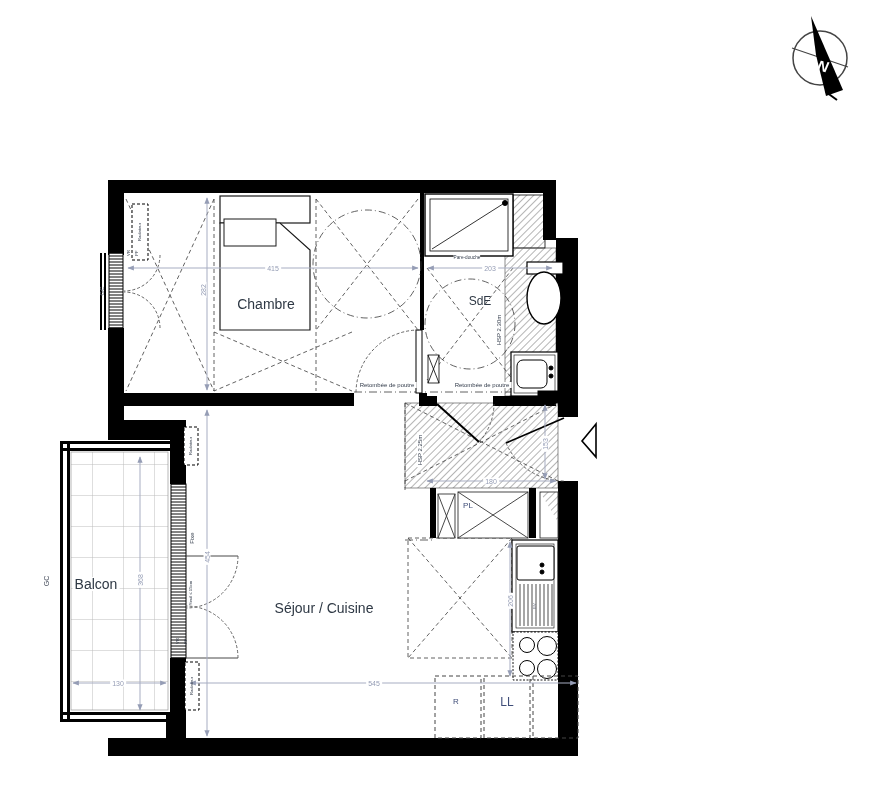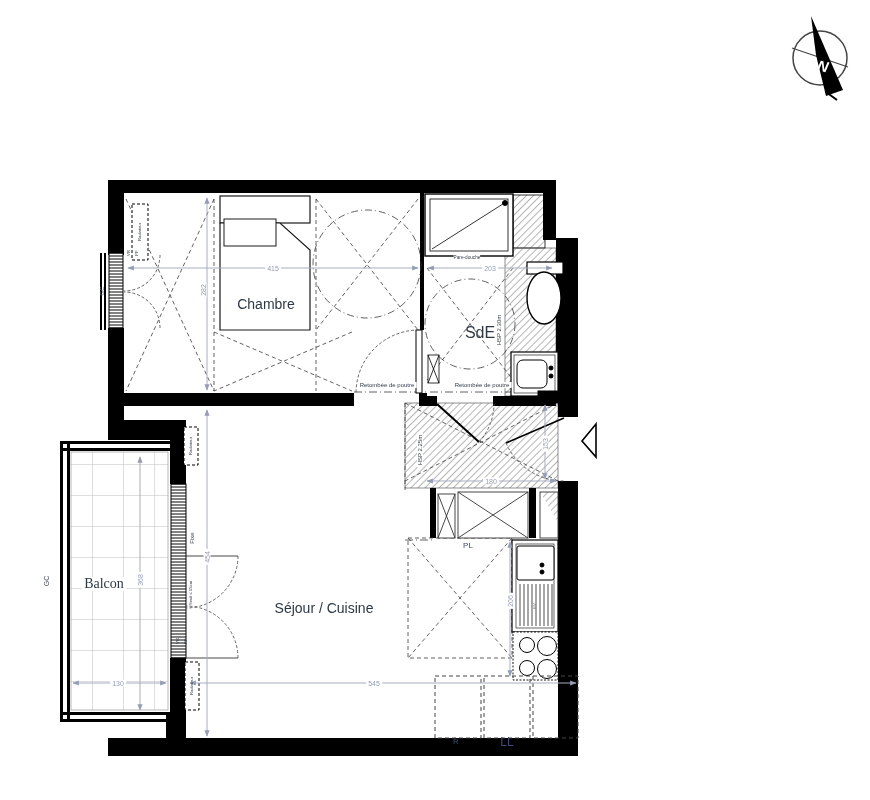--- a/index.html
+++ b/index.html
@@ -8,21 +8,21 @@
   #plan-svg{position:absolute;left:0;top:0;}
   .lbl{position:absolute;color:#333c4b;white-space:nowrap;line-height:1;
        transform:translate(-50%,-50%);z-index:5;}
   .v{transform:translate(-50%,-50%) rotate(-90deg);}
   .v70{transform:translate(-50%,-50%) rotate(-90deg) scale(.7);}
   .s75{transform:translate(-50%,-50%) scale(.78);}
   .room{font-size:14px;color:#2e3844;}
   .dim{font-size:7px;color:#959db5;background:#fff;padding:0 2px;}
   .dimv{font-size:7px;color:#959db5;background:#fff;padding:0 2px;
         transform:translate(-50%,-50%) rotate(-90deg);}
-  .blue{color:#3f4d78;margin-top:40px;}
+  .blue{color:#3f4d78;}
   .tiny{font-size:6px;}
   .wht{background:#fff;padding:0 2px;}
   .compassN{color:#fff;font-weight:bold;font-style:italic;font-size:15px;}
 </style>
 </head>
 <body>
 
 <div id="stage">
 
 <svg id="plan-svg" width="870" height="800" viewBox="0 0 870 800">
@@ -220,23 +220,23 @@
 
   <g>
     <circle cx="820" cy="58" r="27" fill="none" stroke="#444" stroke-width="1.5"></circle>
     <line x1="792" y1="48" x2="848" y2="67" stroke="#444" stroke-width="1.2"></line>
     <polygon points="811,16 843,90 826,96 816,55" fill="#000"></polygon>
     <path d="M826,92 L837,100" stroke="#000" stroke-width="2" fill="none"></path>
   </g>
 </svg>
 
 <div class="lbl room" style="left:266px;top:304px;">Chambre</div>
-<div class="lbl room" style="left:480px;top:301px;font-size:16px;margin-top:32px;">SdE</div>
+<div class="lbl room" style="left:480px;top:301px;font-size:12px;">SdE</div>
 <div class="lbl room" style="left:324px;top:584px;margin-top:24px;">Séjour / Cuisine</div>
-<div class="lbl room wht" style="left:104px;top:584px;font-family:Liberation Serif, serif;">Balcon</div>
+<div class="lbl room wht" style="left:96px;top:584px;">Balcon</div>
 
 <div class="lbl tiny wht" style="left:387px;top:385px;">Retombée de poutre</div>
 <div class="lbl tiny wht" style="left:482px;top:385px;">Retombée de poutre</div>
 
 <div class="lbl tiny v wht" style="left:499px;top:330px;">HSP 2.30m</div>
 <div class="lbl tiny v wht" style="left:420px;top:450px;">HSP 2.25m</div>
 
 <div class="lbl tiny v" style="left:192px;top:538px;">Fixe</div>
 <div class="lbl v70" style="left:191px;top:593px;font-size:6px;">Seuil ≤ 15cm</div>
 

